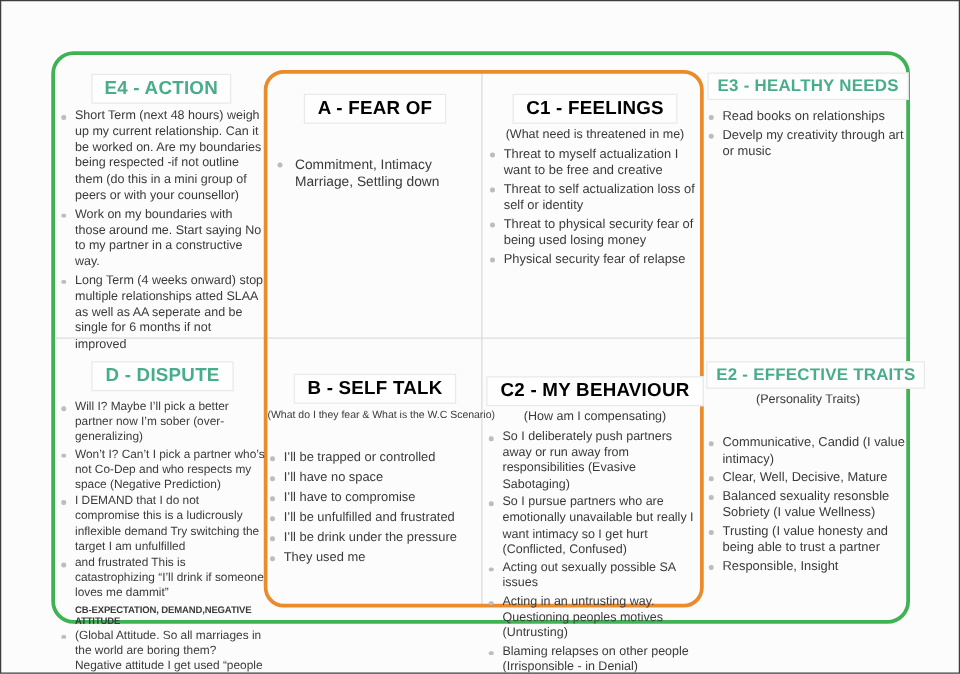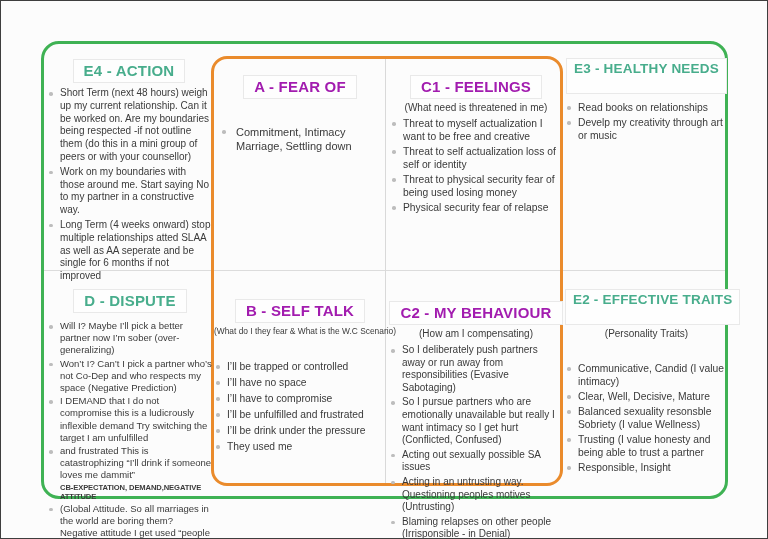--- a/index.html
+++ b/index.html
@@ -19,23 +19,23 @@
   .h-divider { position:absolute; left:43px; top:269px; width:681px; height:1px;
                background:#dcdcdc; z-index:1; }
   .v-divider { position:absolute; left:384px; top:57px; width:1px; height:427px;
                background:#d9d9d9; z-index:1; }
 
   .sec { position:absolute; z-index:3; }
   .hdr-wrap { text-align:center; }
   .hdr { display:inline-block; background:#fefefe; border:1px solid #e9e9e9;
          padding:2px 10px 3px; font-weight:bold; font-size:15px; letter-spacing:0.2px;
          white-space:nowrap; }
-  .hdr-sm { font-size:13.5px; padding:2px 7px 17px; }
+  .hdr-sm { font-size:13.5px; padding:2px 7px 3px; }
   .teal { color:#48ad8c; }
-  .orange { color:#a21caf; }
+  .orange { color:#000000; }
 
   .subtitle { text-align:center; font-size:10px; margin-top:3px; color:#3a3a3a; }
   .subtitle-xs { font-size:8.4px; white-space:nowrap; }
 
   ul.blist { list-style:none; margin-top:4px; }
   ul.blist li { position:relative; padding-left:13px; margin-bottom:2px;
                 font-size:10.3px; line-height:13px; }
   ul.blist li::before { content:""; position:absolute; left:2px; top:5px;
                         width:3.5px; height:3.5px; border-radius:50%; background:#bdbdbd; }
 

